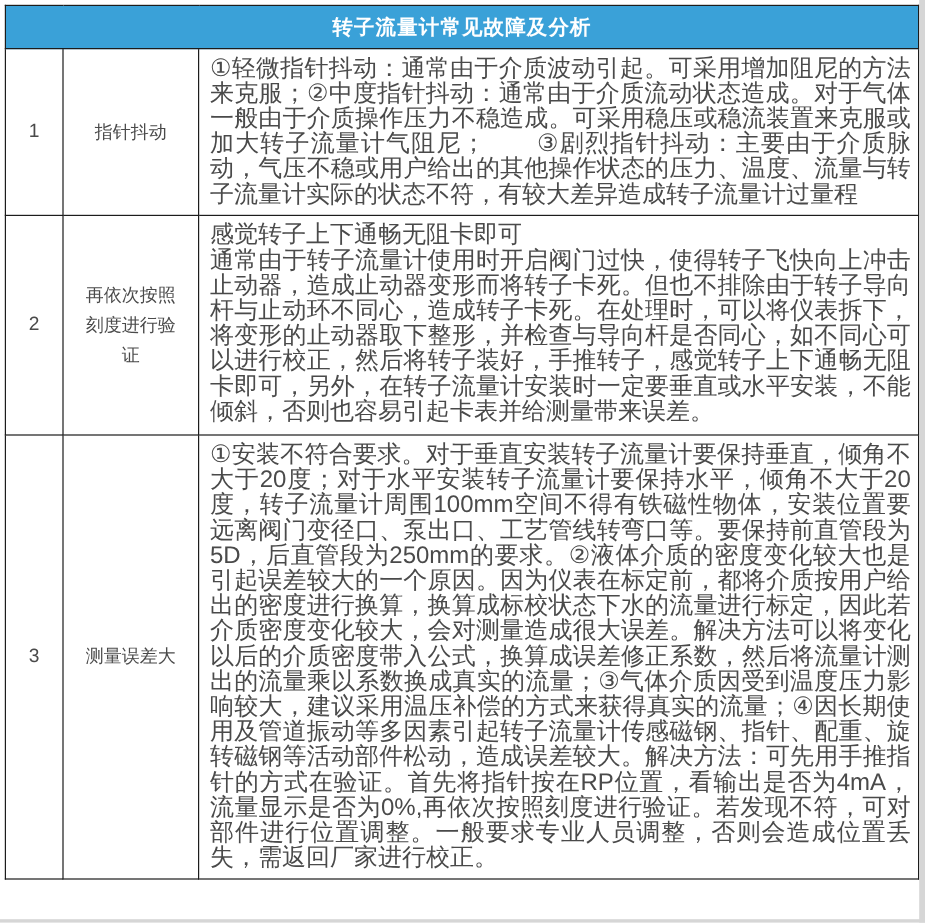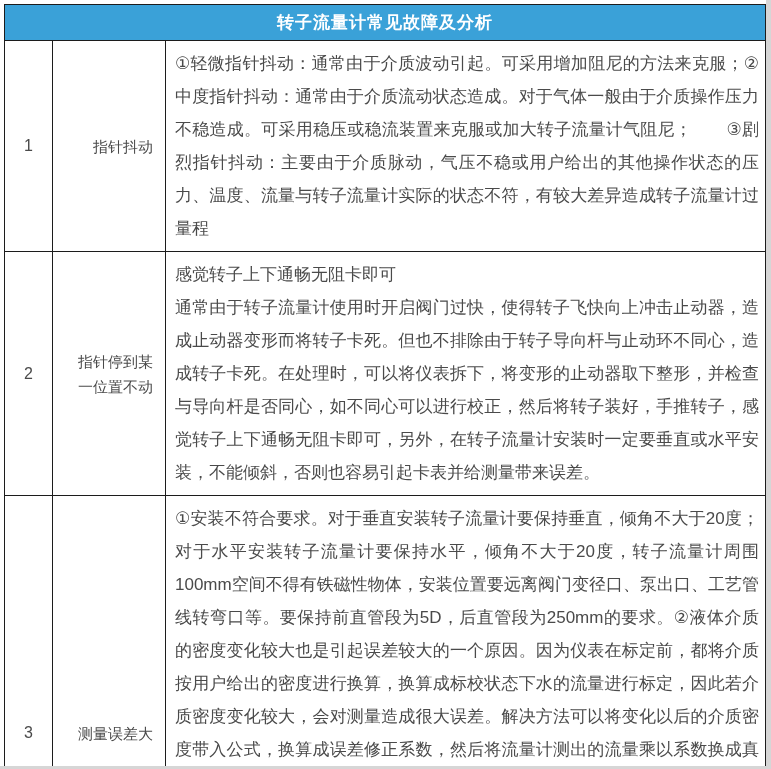--- a/index.html
+++ b/index.html
@@ -19,23 +19,23 @@
   .title-cell{
     background:var(--title-bar);color:var(--title-text);
     height:36px;font-size:17px;font-weight:bold;text-align:center;letter-spacing:1px;
   }
   .head-cell{
     background:var(--header-bg);color:var(--header-text);
     font-size:16px;font-weight:bold;text-align:center;height:65px;line-height:24px;
   }
   .head-no{padding:0 13px;}
   .no-cell{text-align:center;font-size:16px;color:var(--body-text);}
-  .ph-cell{text-align:right;font-size:15px;color:var(--body-text);line-height:25px;padding:0 12px;}
+  .ph-cell{text-align:center;font-size:15px;color:var(--body-text);line-height:25px;padding:0 12px;}
   .cause-cell{
-    font-size:17px;color:var(--body-text);line-height:33px;
+    font-size:20px;color:var(--body-text);line-height:21px;
     padding:6px 6px 6px 9px;text-align:justify;vertical-align:top;
   }
   .cause-cell p{margin:0;}
   tr.row-1{height:128px;}
   tr.row-2{height:183px;}
   tr.row-3{height:347px;}
 </style>
 </head>
 <body>
 
@@ -54,21 +54,21 @@
     <tbody>
       <tr class="row-1">
         <td class="no-cell">1</td>
         <td class="ph-cell">指针抖动</td>
         <td class="cause-cell">
           <p>①轻微指针抖动：通常由于介质波动引起。可采用增加阻尼的方法来克服；②中度指针抖动：通常由于介质流动状态造成。对于气体一般由于介质操作压力不稳造成。可采用稳压或稳流装置来克服或加大转子流量计气阻尼；　　③剧烈指针抖动：主要由于介质脉动，气压不稳或用户给出的其他操作状态的压力、温度、流量与转子流量计实际的状态不符，有较大差异造成转子流量计过量程</p>
         </td>
       </tr>
       <tr class="row-2">
         <td class="no-cell">2</td>
-        <td class="ph-cell">指针停到某一位置不动</td>
+        <td class="ph-cell">再依次按照刻度进行验证</td>
         <td class="cause-cell">
           <p>感觉转子上下通畅无阻卡即可</p>
           <p>通常由于转子流量计使用时开启阀门过快，使得转子飞快向上冲击止动器，造成止动器变形而将转子卡死。但也不排除由于转子导向杆与止动环不同心，造成转子卡死。在处理时，可以将仪表拆下，将变形的止动器取下整形，并检查与导向杆是否同心，如不同心可以进行校正，然后将转子装好，手推转子，感觉转子上下通畅无阻卡即可，另外，在转子流量计安装时一定要垂直或水平安装，不能倾斜，否则也容易引起卡表并给测量带来误差。</p>
         </td>
       </tr>
       <tr class="row-3">
         <td class="no-cell">3</td>
         <td class="ph-cell">测量误差大</td>
         <td class="cause-cell">
           <p>①安装不符合要求。对于垂直安装转子流量计要保持垂直，倾角不大于20度；对于水平安装转子流量计要保持水平，倾角不大于20度，转子流量计周围100mm空间不得有铁磁性物体，安装位置要远离阀门变径口、泵出口、工艺管线转弯口等。要保持前直管段为5D，后直管段为250mm的要求。②液体介质的密度变化较大也是引起误差较大的一个原因。因为仪表在标定前，都将介质按用户给出的密度进行换算，换算成标校状态下水的流量进行标定，因此若介质密度变化较大，会对测量造成很大误差。解决方法可以将变化以后的介质密度带入公式，换算成误差修正系数，然后将流量计测出的流量乘以系数换成真实的流量；③气体介质因受到温度压力影响较大，建议采用温压补偿的方式来获得真实的流量；④因长期使用及管道振动等多因素引起转子流量计传感磁钢、指针、配重、旋转磁钢等活动部件松动，造成误差较大。解决方法：可先用手推指针的方式在验证。首先将指针按在RP位置，看输出是否为4mA，流量显示是否为0%,再依次按照刻度进行验证。若发现不符，可对部件进行位置调整。一般要求专业人员调整，否则会造成位置丢失，需返回厂家进行校正。</p>

